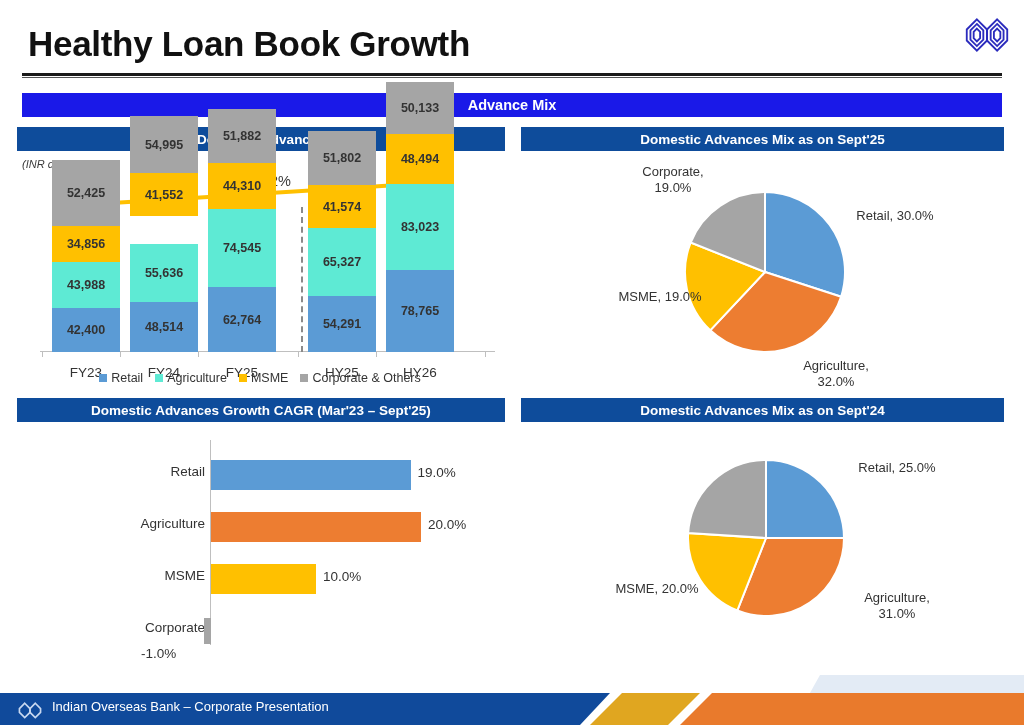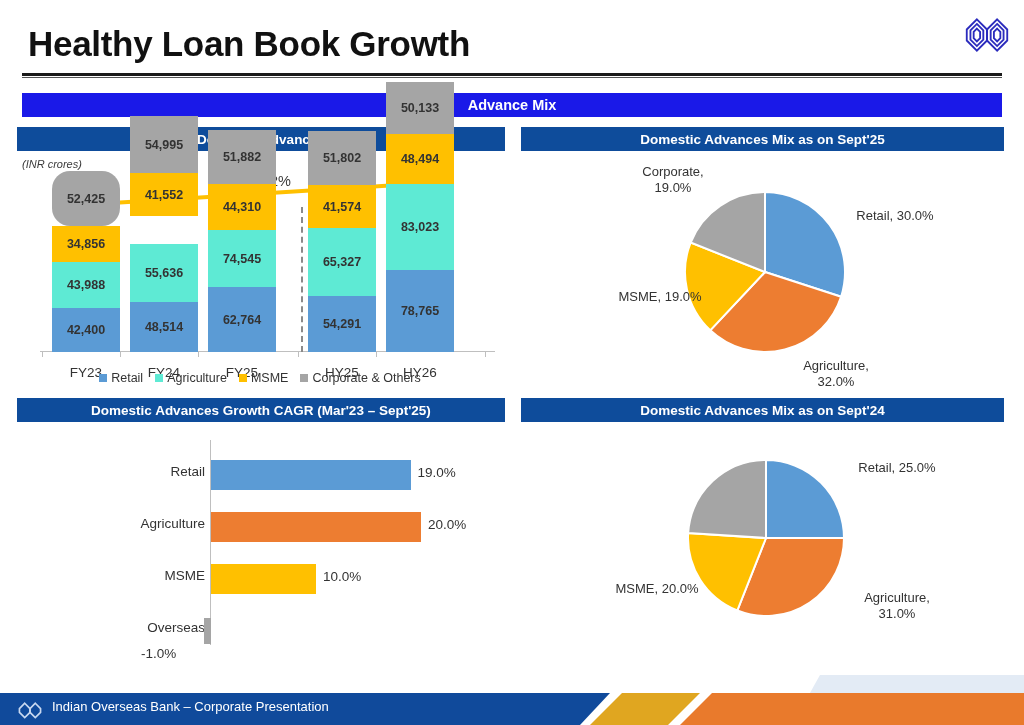--- a/index.html
+++ b/index.html
@@ -102,39 +102,39 @@
 
 <svg style="position:absolute;left:60px;top:175px;width:390px;height:35px;" viewBox="0 0 390 35">
   <line x1="4" y1="31" x2="370" y2="8" stroke="#FFC000" stroke-width="4"></line>
   <polygon points="370,1 385,9 368,16" fill="#FFC000"></polygon>
 </svg>
 
 <div id="stackwrap">
   <div class="axis-line"></div>
   <div class="dashline"></div>
 <div class="bar-col" style="left: 32px;">
-      <div class="seg s-gray" style="height: 55px; border-radius: 18px;">52,425</div>
+      <div class="seg s-gray" style="height: 66px;">52,425</div>
       <div class="seg s-yell" style="height: 36px;">34,856</div>
       <div class="seg s-orng" style="height: 46px;">43,988</div>
       <div class="seg s-blue" style="height: 44px;">42,400</div>
     </div>
     <div class="tick" style="left: 22px;"></div>
     <div class="xlab" style="left: 32px;">FY23</div>
     <div class="bar-col" style="left: 110px;">
       <div class="seg s-gray" style="height: 57px;">54,995</div>
       <div class="seg s-yell" style="height: 43px;">41,552</div>
       <div class="seg s-orng" style="height: 58px; margin-top: 28px;">55,636</div>
       <div class="seg s-blue" style="height: 50px;">48,514</div>
     </div>
     <div class="tick" style="left: 100px;"></div>
     <div class="xlab" style="left: 110px;">FY24</div>
     <div class="bar-col" style="left: 188px;">
       <div class="seg s-gray" style="height: 54px;">51,882</div>
       <div class="seg s-yell" style="height: 46px;">44,310</div>
-      <div class="seg s-orng" style="height: 57px;">74,545</div>
+      <div class="seg s-orng" style="height: 78px;">74,545</div>
       <div class="seg s-blue" style="height: 65px;">62,764</div>
     </div>
     <div class="tick" style="left: 178px;"></div>
     <div class="xlab" style="left: 188px;">FY25</div>
     <div class="bar-col" style="left: 288px;">
       <div class="seg s-gray" style="height: 54px;">51,802</div>
       <div class="seg s-yell" style="height: 43px;">41,574</div>
       <div class="seg s-orng" style="height: 68px;">65,327</div>
       <div class="seg s-blue" style="height: 56px;">54,291</div>
     </div>
@@ -181,21 +181,21 @@
       <div class="hlabel">Agriculture</div>
       <div class="hbar" style="background: rgb(237, 125, 49); width: 210px;"></div>
       <div class="hval" style="left: 411px;">20.0%</div>
     </div>
     <div class="hrow" style="top: 132px; width: 488px;">
       <div class="hlabel">MSME</div>
       <div class="hbar" style="background: rgb(255, 192, 0); width: 105px;"></div>
       <div class="hval" style="left: 306px;">10.0%</div>
     </div>
     <div class="hrow" style="top: 184px; width: 488px;">
-      <div class="hlabel">Overseas</div>
+      <div class="hlabel">Corporate</div>
       <div class="hbar" style="background: rgb(165, 165, 165); width: 7px; left: 187px; height: 26px; top: 4px;"></div>
       <div class="hval" style="left: 124px; top: 32px;">-1.0%</div>
     </div>
   </div>
 
 <div class="pie-panel" id="p1">
     <svg width="483" height="243" style="position: absolute; left: 0px; top: 0px;">
       <path d="M 244 120 L 244 40 A 80 80 0 0 1 320.0845213036123 144.72135954999578 Z" fill="#5B9BD5" stroke="#ffffff" stroke-width="2"></path>
       <path d="M 244 120 L 320.0845213036123 144.72135954999578 A 80 80 0 0 1 189.2362315257049 178.3174901937129 Z" fill="#ED7D31" stroke="#ffffff" stroke-width="2"></path>
       <path d="M 244 120 L 189.2362315257049 178.3174901937129 A 80 80 0 0 1 169.61788112893987 90.55003578522576 Z" fill="#FFC000" stroke="#ffffff" stroke-width="2"></path>

